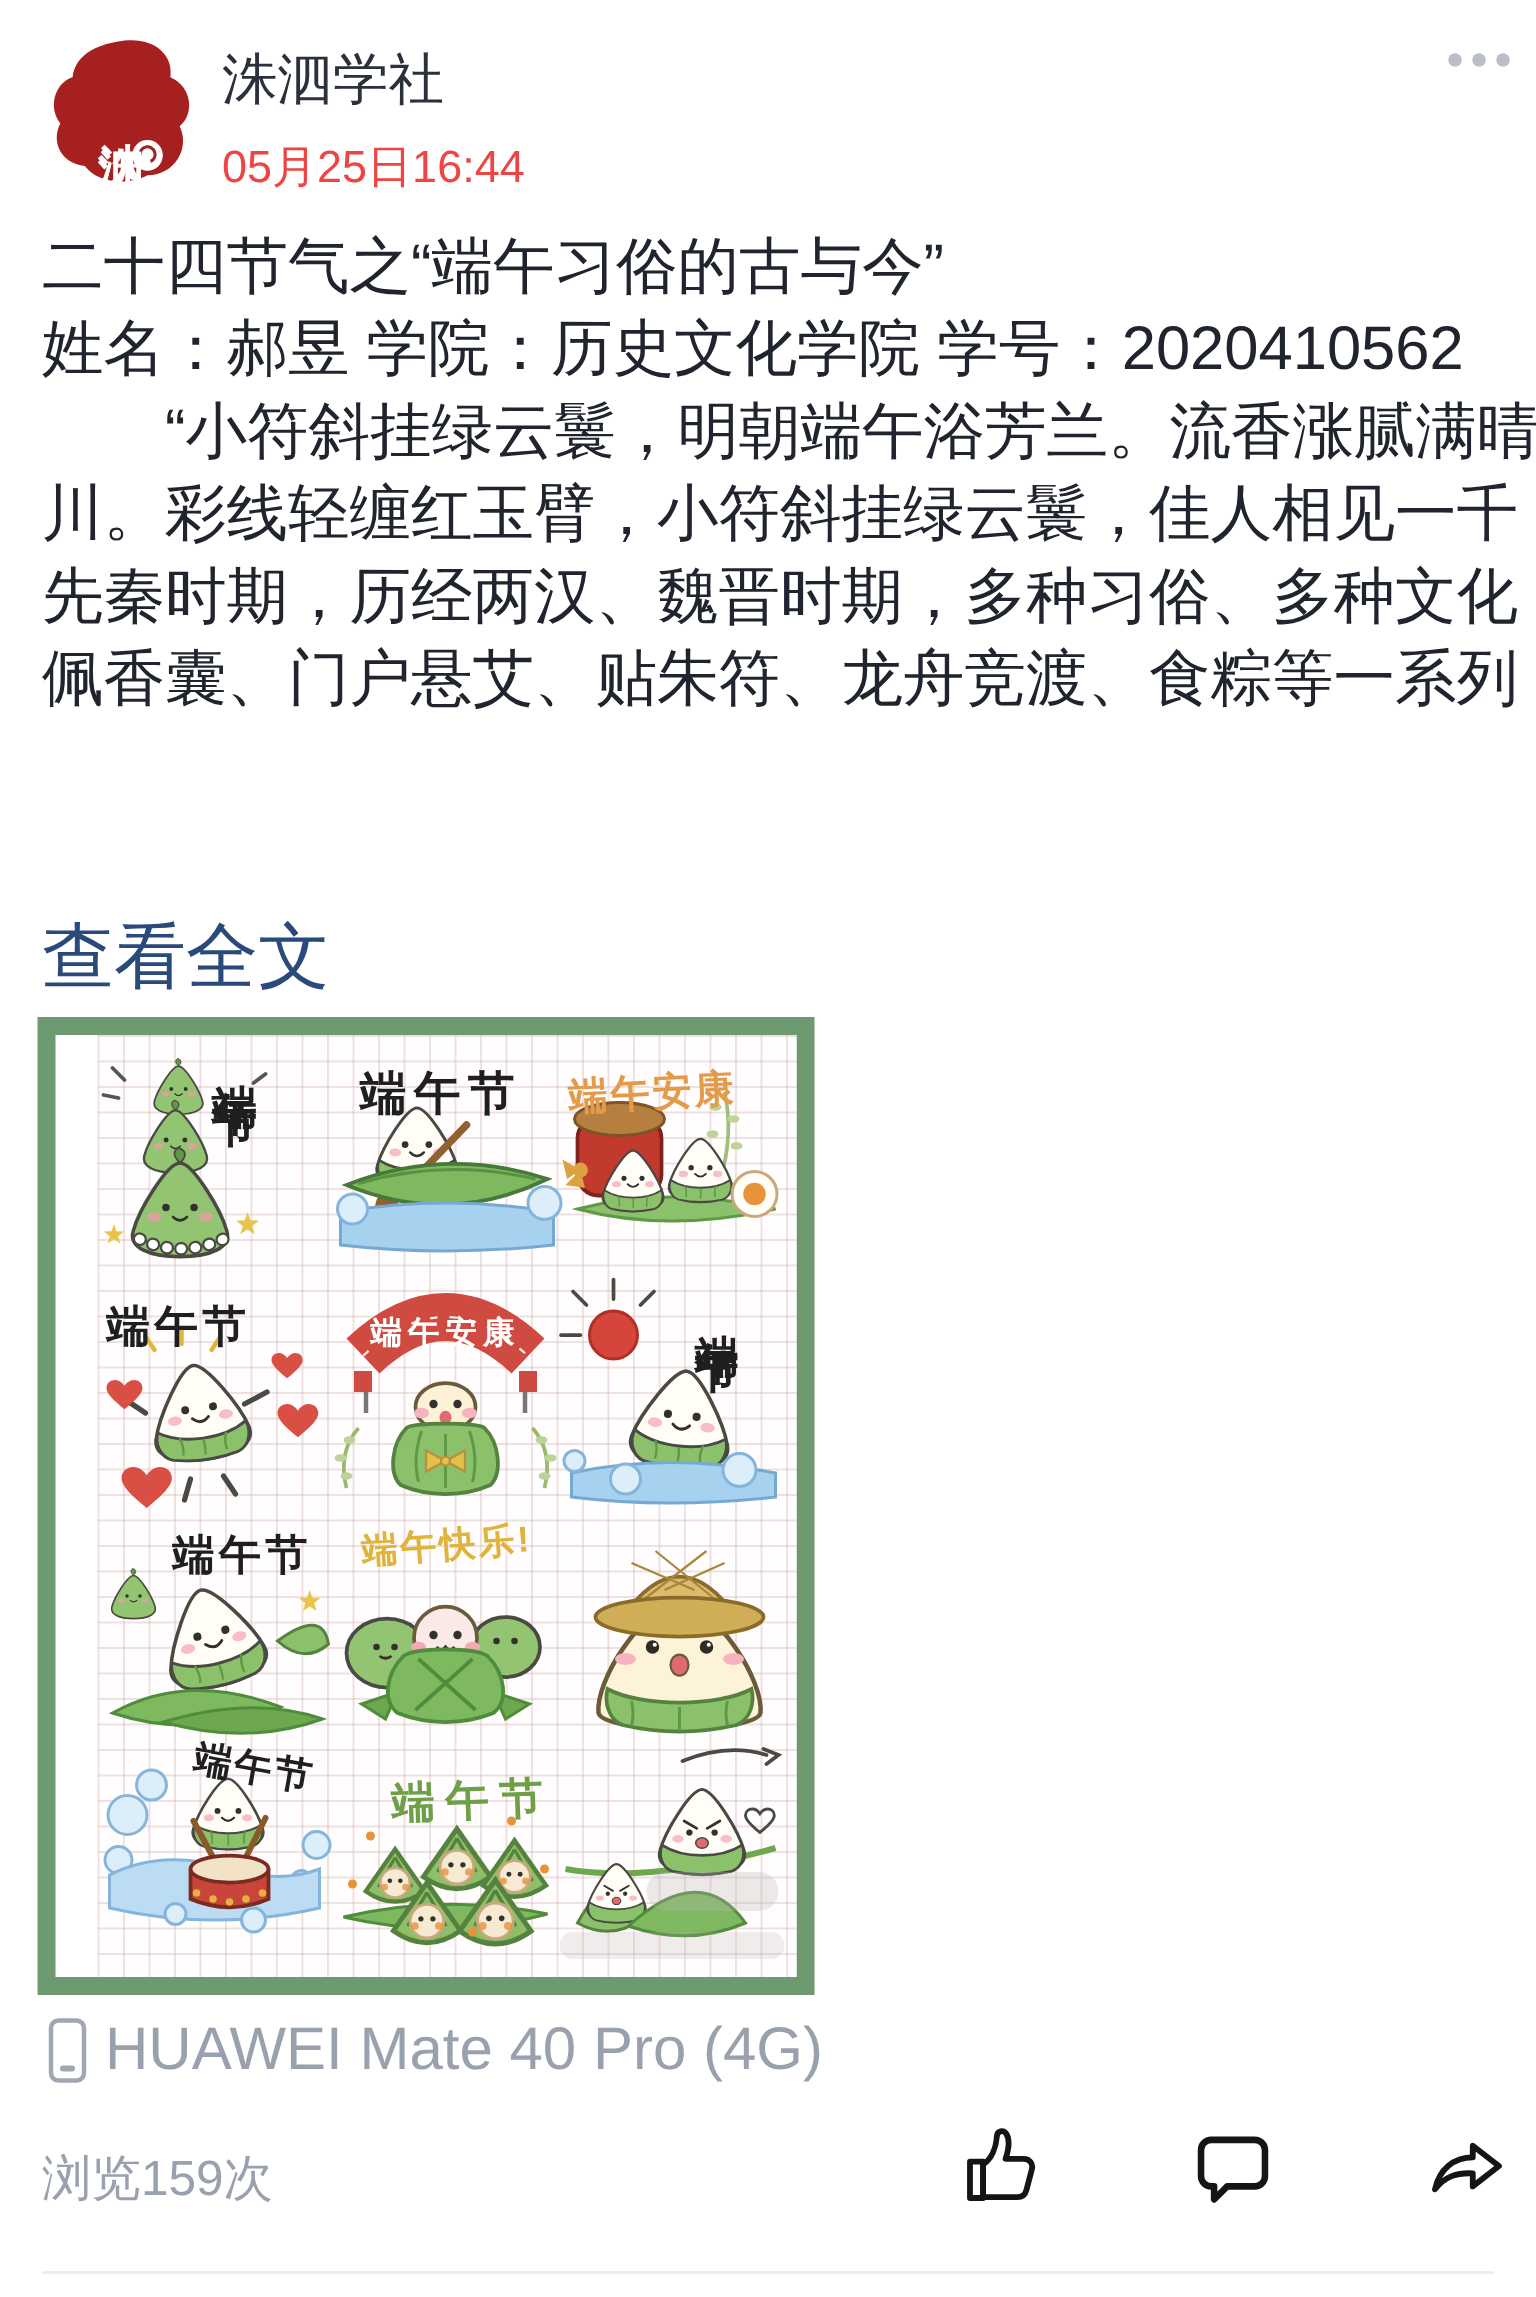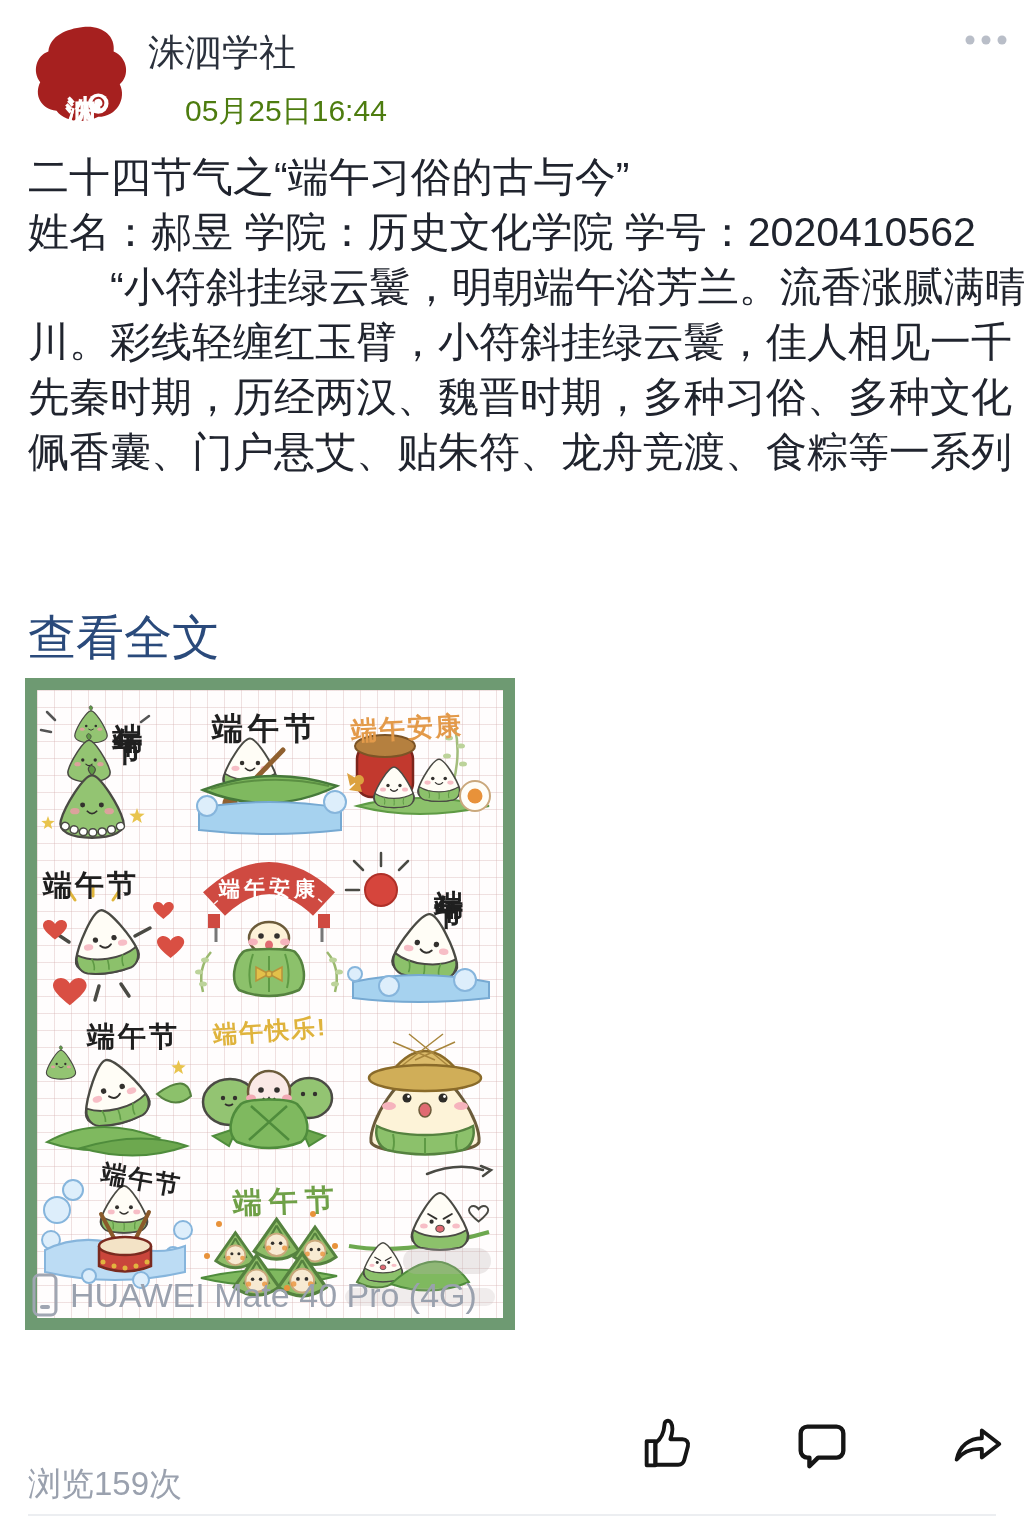--- a/index.html
+++ b/index.html
@@ -5,52 +5,52 @@
   html,body{margin:0;padding:0;background:#fff;}
   .page{position:relative;width:1024px;height:1531px;background:#ffffff;overflow:hidden;
         font-family:"Liberation Sans","DejaVu Sans",sans-serif;}
   
   .header{position:absolute;left:30px;top:22px;display:flex;}
   .avatar{position:relative;width:102px;height:104px;cursor:pointer;}
   .sealtxt{position:absolute;left:50%;top:50%;transform:translate(-50%,-54%);
            writing-mode:vertical-rl;color:#fff;font-weight:700;font-size:31px;letter-spacing:4px;line-height:1;}
   .hmeta{margin-left:16px;}
   .name{font-size:37px;color:#2b313c;font-weight:500;margin-top:6px;}
-  .time{font-size:30px;color:#4d7c0f;margin-top:13px;margin-left:37px;}
+  .time{font-size:30px;color:#ef4444;margin-top:13px;}
   .dots{position:absolute;right:14px;top:30px;cursor:pointer;}
   
   .body-text{position:absolute;left:28px;top:150px;width:992px;}
   .line{font-size:41px;line-height:55px;color:#20242e;white-space:pre;}
   .expand{position:absolute;left:28px;top:606px;font-size:48px;color:#2a4a7b;cursor:pointer;}
   
   .img-frame{position:absolute;left:25px;top:678px;width:466px;height:628px;
-             border:12px solid #6e9a72;background:#fff;cursor:pointer;}
+             border:12px solid #6e9a72;background:#fff;cursor:pointer;padding-left:28px;}
   .img-inner{position:relative;width:100%;height:100%;overflow:hidden;background:#fffdfd;
     background-image:linear-gradient(rgba(214,178,178,.38) 1px,transparent 1px),
                      linear-gradient(90deg,rgba(214,178,178,.38) 1px,transparent 1px);
     background-size:17px 17px;}
   .art{position:absolute;left:0;top:0;}
   .lbl{position:absolute;font-weight:700;color:#1f1f1f;line-height:1.08;}
   .v{writing-mode:vertical-rl;}
   .l11{left:74px;top:8px;font-size:30px;letter-spacing:6px;}
   .l12{left:175px;top:22px;font-size:31px;letter-spacing:5px;}
   .l13{left:314px;top:24px;font-size:26px;color:#e39a4a;transform:rotate(-3deg);letter-spacing:2px;}
   .l21{left:6px;top:180px;font-size:29px;letter-spacing:3px;}
   .l22{left:168px;top:188px;width:128px;text-align:center;font-size:21px;color:#fff;letter-spacing:4px;}
   .l23{left:396px;top:176px;font-size:29px;letter-spacing:5px;}
   .l31{left:50px;top:332px;font-size:28px;letter-spacing:3px;}
   .l32{left:176px;top:328px;font-size:24px;color:#dfb33c;transform:rotate(-4deg);letter-spacing:2px;}
   .l41{left:64px;top:476px;font-size:25px;letter-spacing:2px;transform:rotate(10deg);}
   .l42{left:196px;top:496px;font-size:29px;color:#6fa047;letter-spacing:7px;transform:rotate(-2deg);}
   .wm1{position:absolute;right:12px;bottom:44px;width:88px;height:26px;border-radius:13px;background:rgba(188,178,178,.28);}
   .wm2{position:absolute;right:8px;bottom:12px;width:150px;height:18px;border-radius:9px;background:rgba(188,178,178,.22);}
   
-  .device{position:absolute;left:30px;top:1272px;display:flex;align-items:center;color:#9aa1ae;font-size:34px;cursor:pointer;}
+  .device{position:absolute;left:30px;top:1344px;display:flex;align-items:flex-start;color:#9aa1ae;font-size:40px;cursor:pointer;}
   .device .txt{margin-left:10px;}
-  .views{position:absolute;left:28px;top:1430px;font-size:33px;color:#9aa1ae;margin-top:32px;}
+  .views{position:absolute;left:28px;top:1430px;font-size:33px;color:#9aa1ae;}
   .acts{position:absolute;top:1414px;left:636px;width:372px;display:flex;justify-content:space-between;}
   .act{cursor:pointer;}
   .divider{position:absolute;left:28px;right:28px;top:1514px;height:2px;background:#eceef1;}
 </style>
 </head>
 <body>
 
 <div class="page">
 
   <div class="header">

